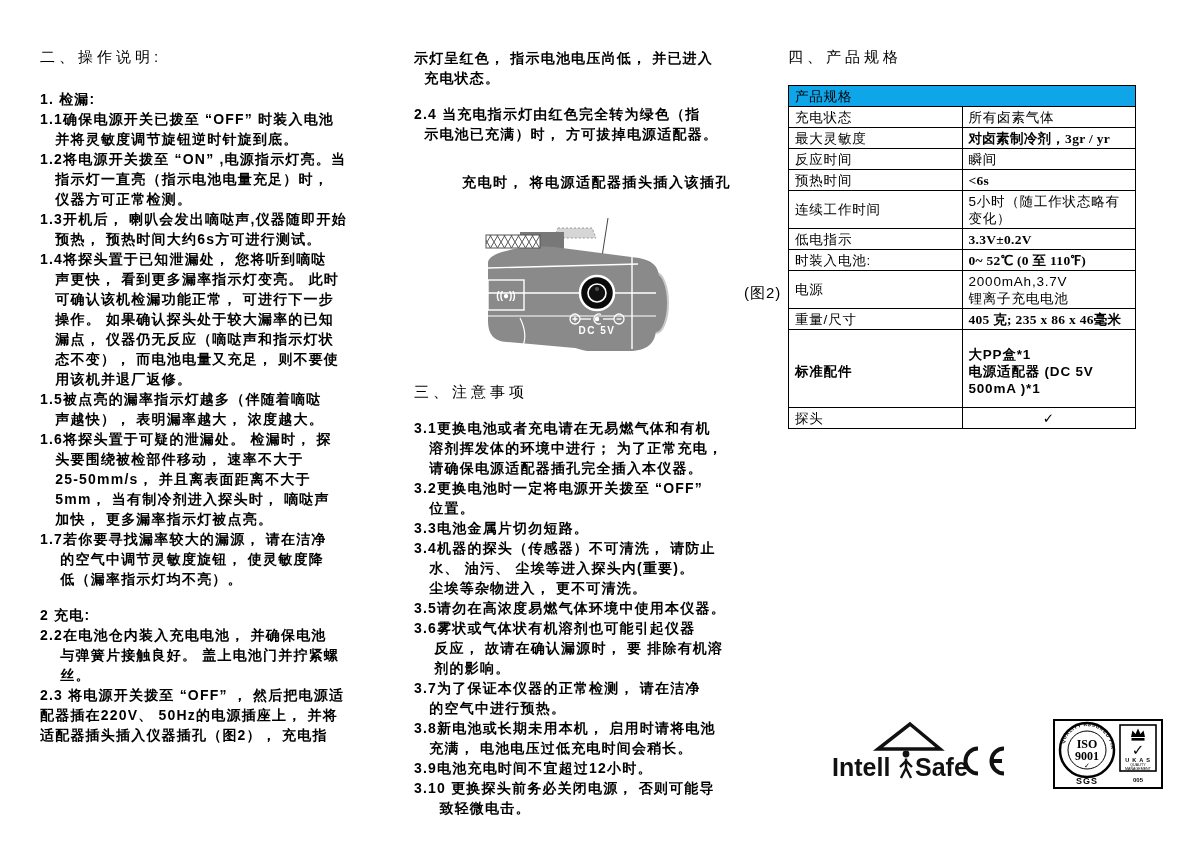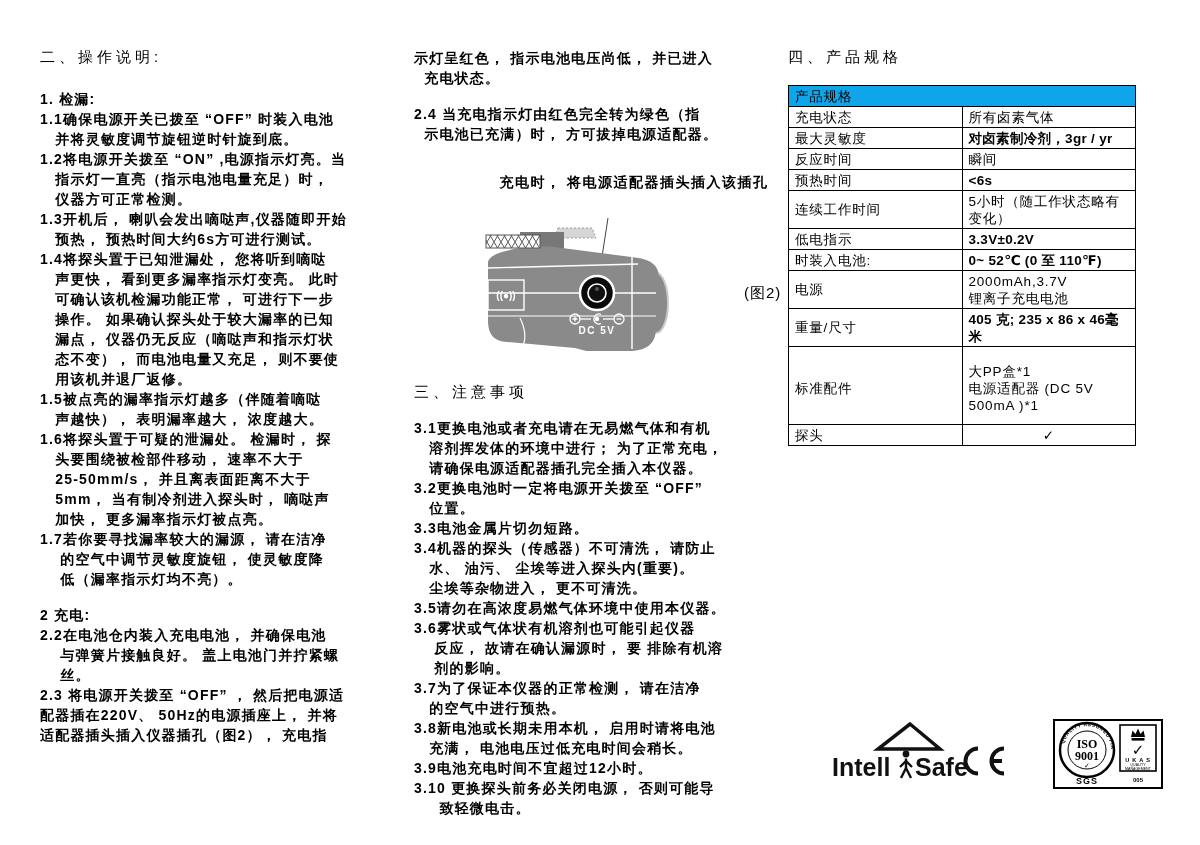--- a/index.html
+++ b/index.html
@@ -12,35 +12,35 @@
   #col1 { left:40px;  width:372px; }
   #col2 { left:414px; width:392px; }
   #col3 { left:788px; width:352px; }
 
   .sec-heading { font-size:15px; letter-spacing:4px; margin:0 0 22px 0; font-weight:normal; }
   .p { font-size:14px; line-height:20px; letter-spacing:1.2px; white-space:pre-wrap; margin:0;font-weight:bold; }
   .gap-top { margin-top:16px; }
   .mb14 { margin-bottom:16px; }
   .mb30 { margin-bottom:30px; }
 
-  .fig-caption { font-size:14px; font-weight:bold; letter-spacing:1.5px; margin:2px 0 0 48px; white-space:pre;text-align:center; }
+  .fig-caption { font-size:14px; font-weight:bold; letter-spacing:1.5px; margin:2px 0 0 48px; white-space:pre; }
   .fig-space { height:191px; }
 
   
   .spec-table { border-collapse:collapse; margin-top:18px; width:348px; table-layout:fixed; }
   .spec-table td, .spec-table th {
     border:1px solid #000; font-size:13.5px; padding:1.5px 6px;
     text-align:left; font-weight:normal; vertical-align:middle;
     white-space:pre-line; line-height:17px; letter-spacing:0.8px;
   }
   .spec-table th.table-title { background:#0ea5e9; }
   .spec-table .lbl { width:128px; }
   .spec-table .center { text-align:center; }
-  .spec-table .tall td { padding-top:16px; padding-bottom:10px; }
-  .spec-table .val-bold { font-weight:bold; letter-spacing:0.3px; }
+  .spec-table .tall td { padding-top:16px; padding-bottom:10px;font-weight:bold; }
+  .spec-table .val-bold { font-weight:bold; letter-spacing:0.3px;font-family:Liberation Serif, serif; }
 
   .figure2 { position:absolute; left:480px; top:218px; }
   .logo-intellisafe { position:absolute; left:826px; top:712px; }
   .logo-ce { position:absolute; left:958px; top:744px; }
   .logo-iso { position:absolute; left:1046px; top:710px; }
 </style>
 </head>
 <body>
 
 <div class="col" id="col1">

